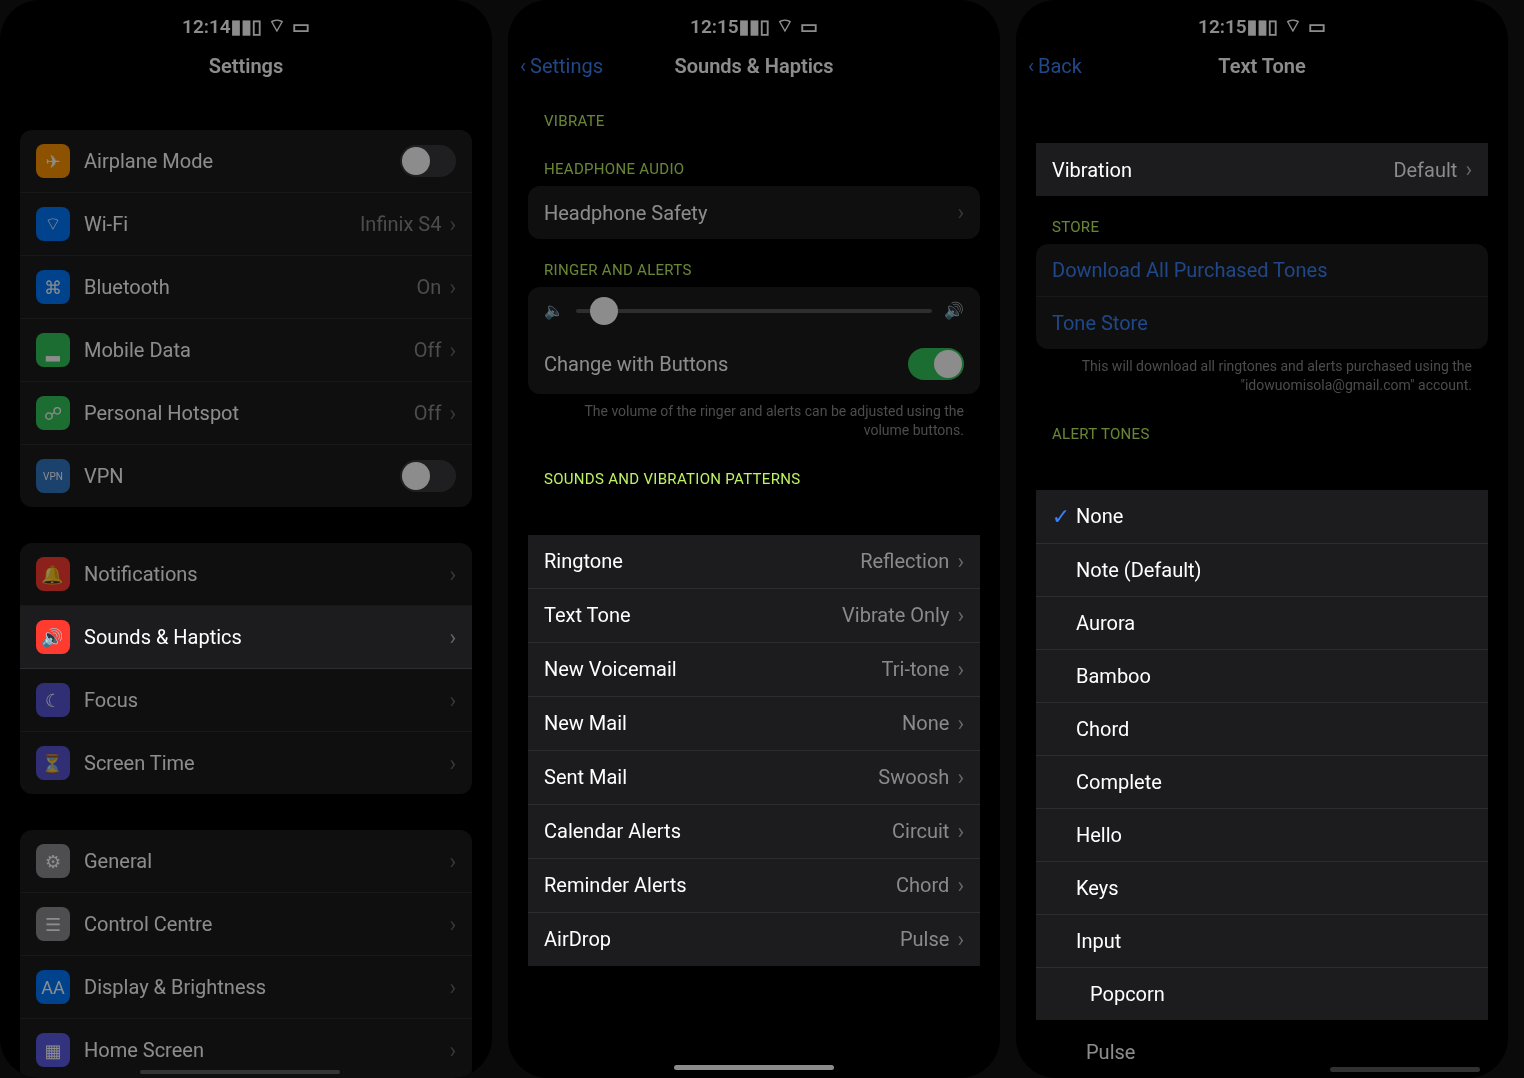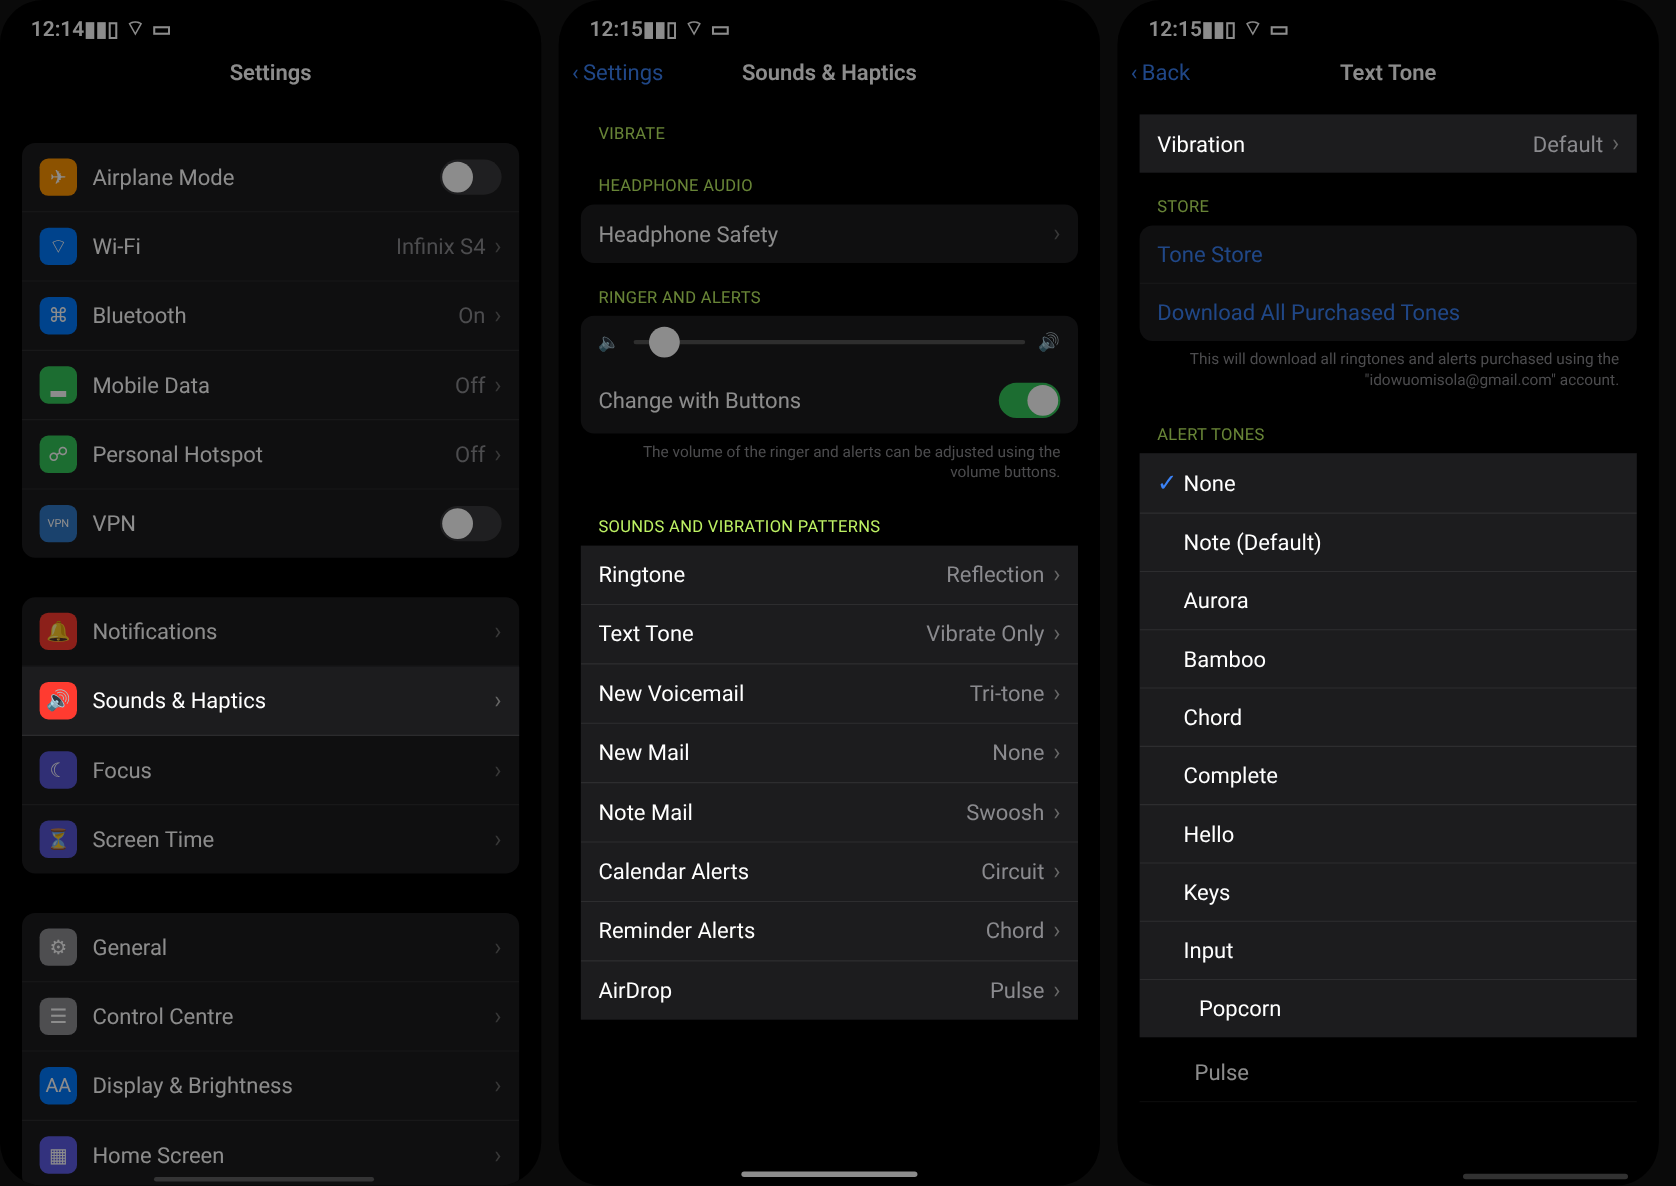--- a/index.html
+++ b/index.html
@@ -23,21 +23,21 @@
     flex-direction: column;
   }
   .dim-overlay {
     position: absolute;
     inset: 0;
     background: rgba(0,0,0,0.45);
     pointer-events: none;
   }
   .status-bar {
     display: flex;
-    justify-content: flex-start;
+    justify-content: center;
     align-items: center;
     padding: 14px 28px 4px;
     color: #fff;
     font-size: 19px;
     font-weight: 600;
   }
   .status-icons { display:flex; gap:6px; align-items:center; }
   .nav-bar {
     display: flex;
     align-items: center;
@@ -93,21 +93,21 @@
   }
   .toggle.on { background:#34c759; }
   .toggle .knob {
     width:28px; height:28px; border-radius:14px; background:#fff;
     position:absolute; top:2px; left:2px;
   }
   .toggle.on .knob { left:26px; }
   .footer-note {
     color:#8a8a8e; font-size:14px; padding:8px 16px; line-height:1.35;text-align:right;
   }
-  .active-group { background:#1c1c1e; border-radius:0; overflow:hidden; }
+  .active-group { background:#1c1c1e; border-radius:0; overflow:hidden;margin-top:39px; }
   .check { color:#3b82f6; font-size:22px; width:30px; text-align:center; }
   .home-indicator {
     position:absolute; bottom:8px; left:50%; transform:translateX(-50%);
     width:160px; height:5px; background:#fff; border-radius:3px;
   }
   .slider-row {
     display:flex; align-items:center; padding:14px 16px; gap:12px;
   }
   .slider-track {
     flex:1; height:4px; background:#555; border-radius:2px; position:relative;
@@ -295,21 +295,21 @@
           <span class="label">New Voicemail</span>
           <span class="value">Tri-tone</span>
           <span class="chev">›</span>
         </div>
         <div class="row">
           <span class="label">New Mail</span>
           <span class="value">None</span>
           <span class="chev">›</span>
         </div>
         <div class="row">
-          <span class="label">Note Mail</span>
+          <span class="label">Sent Mail</span>
           <span class="value">Swoosh</span>
           <span class="chev">›</span>
         </div>
         <div class="row">
           <span class="label">Calendar Alerts</span>
           <span class="value">Circuit</span>
           <span class="chev">›</span>
         </div>
         <div class="row">
           <span class="label">Reminder Alerts</span>
@@ -349,24 +349,24 @@
       <div class="row">
         <span class="label">Vibration</span>
         <span class="value">Default</span>
         <span class="chev">›</span>
       </div>
     </div>
 
     <div class="section-header">STORE</div>
     <div class="group">
       <div class="row">
+        <span class="label link-blue">Download All Purchased Tones</span>
+      </div>
+      <div class="row">
         <span class="label link-blue">Tone Store</span>
-      </div>
-      <div class="row">
-        <span class="label link-blue">Download All Purchased Tones</span>
       </div>
     </div>
     <div class="footer-note">This will download all ringtones and alerts purchased using the "idowuomisola@gmail.com" account.</div>
 
     <div class="section-header">ALERT TONES</div>
     <div class="group active-group" id="tones" style="position: relative; z-index: 10;">
         <div class="row" style="padding-left: 10px;">
           <span class="check">✓</span>
           <span class="label">None</span>
         </div>

